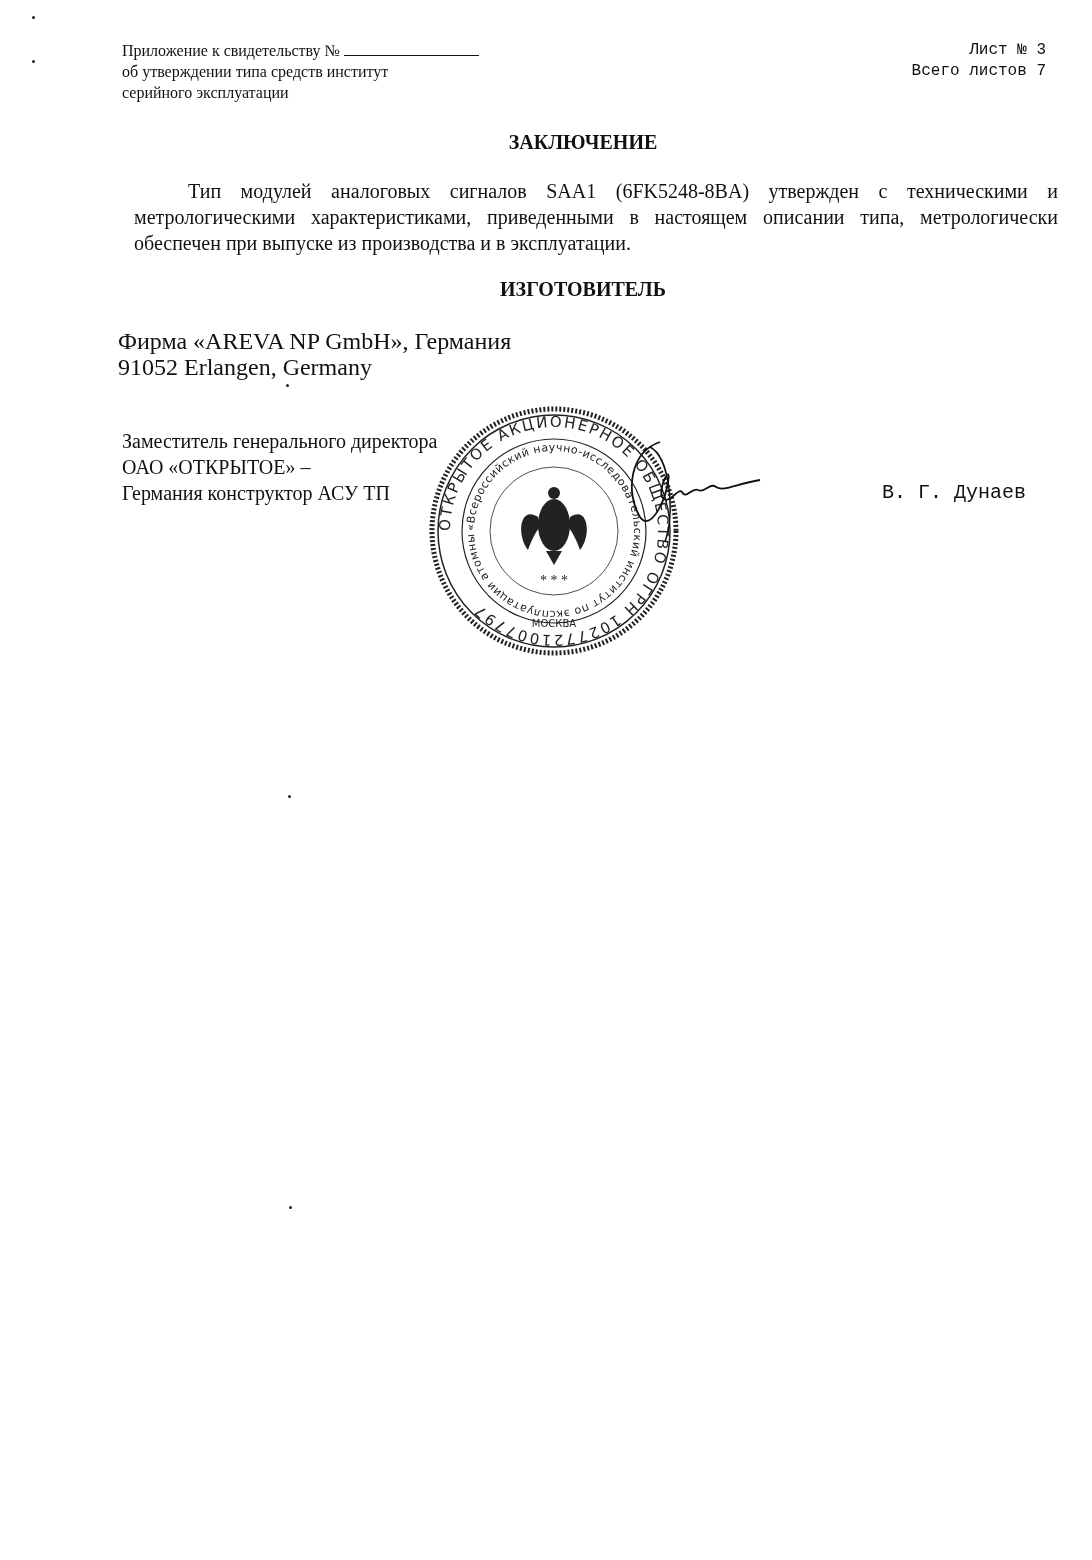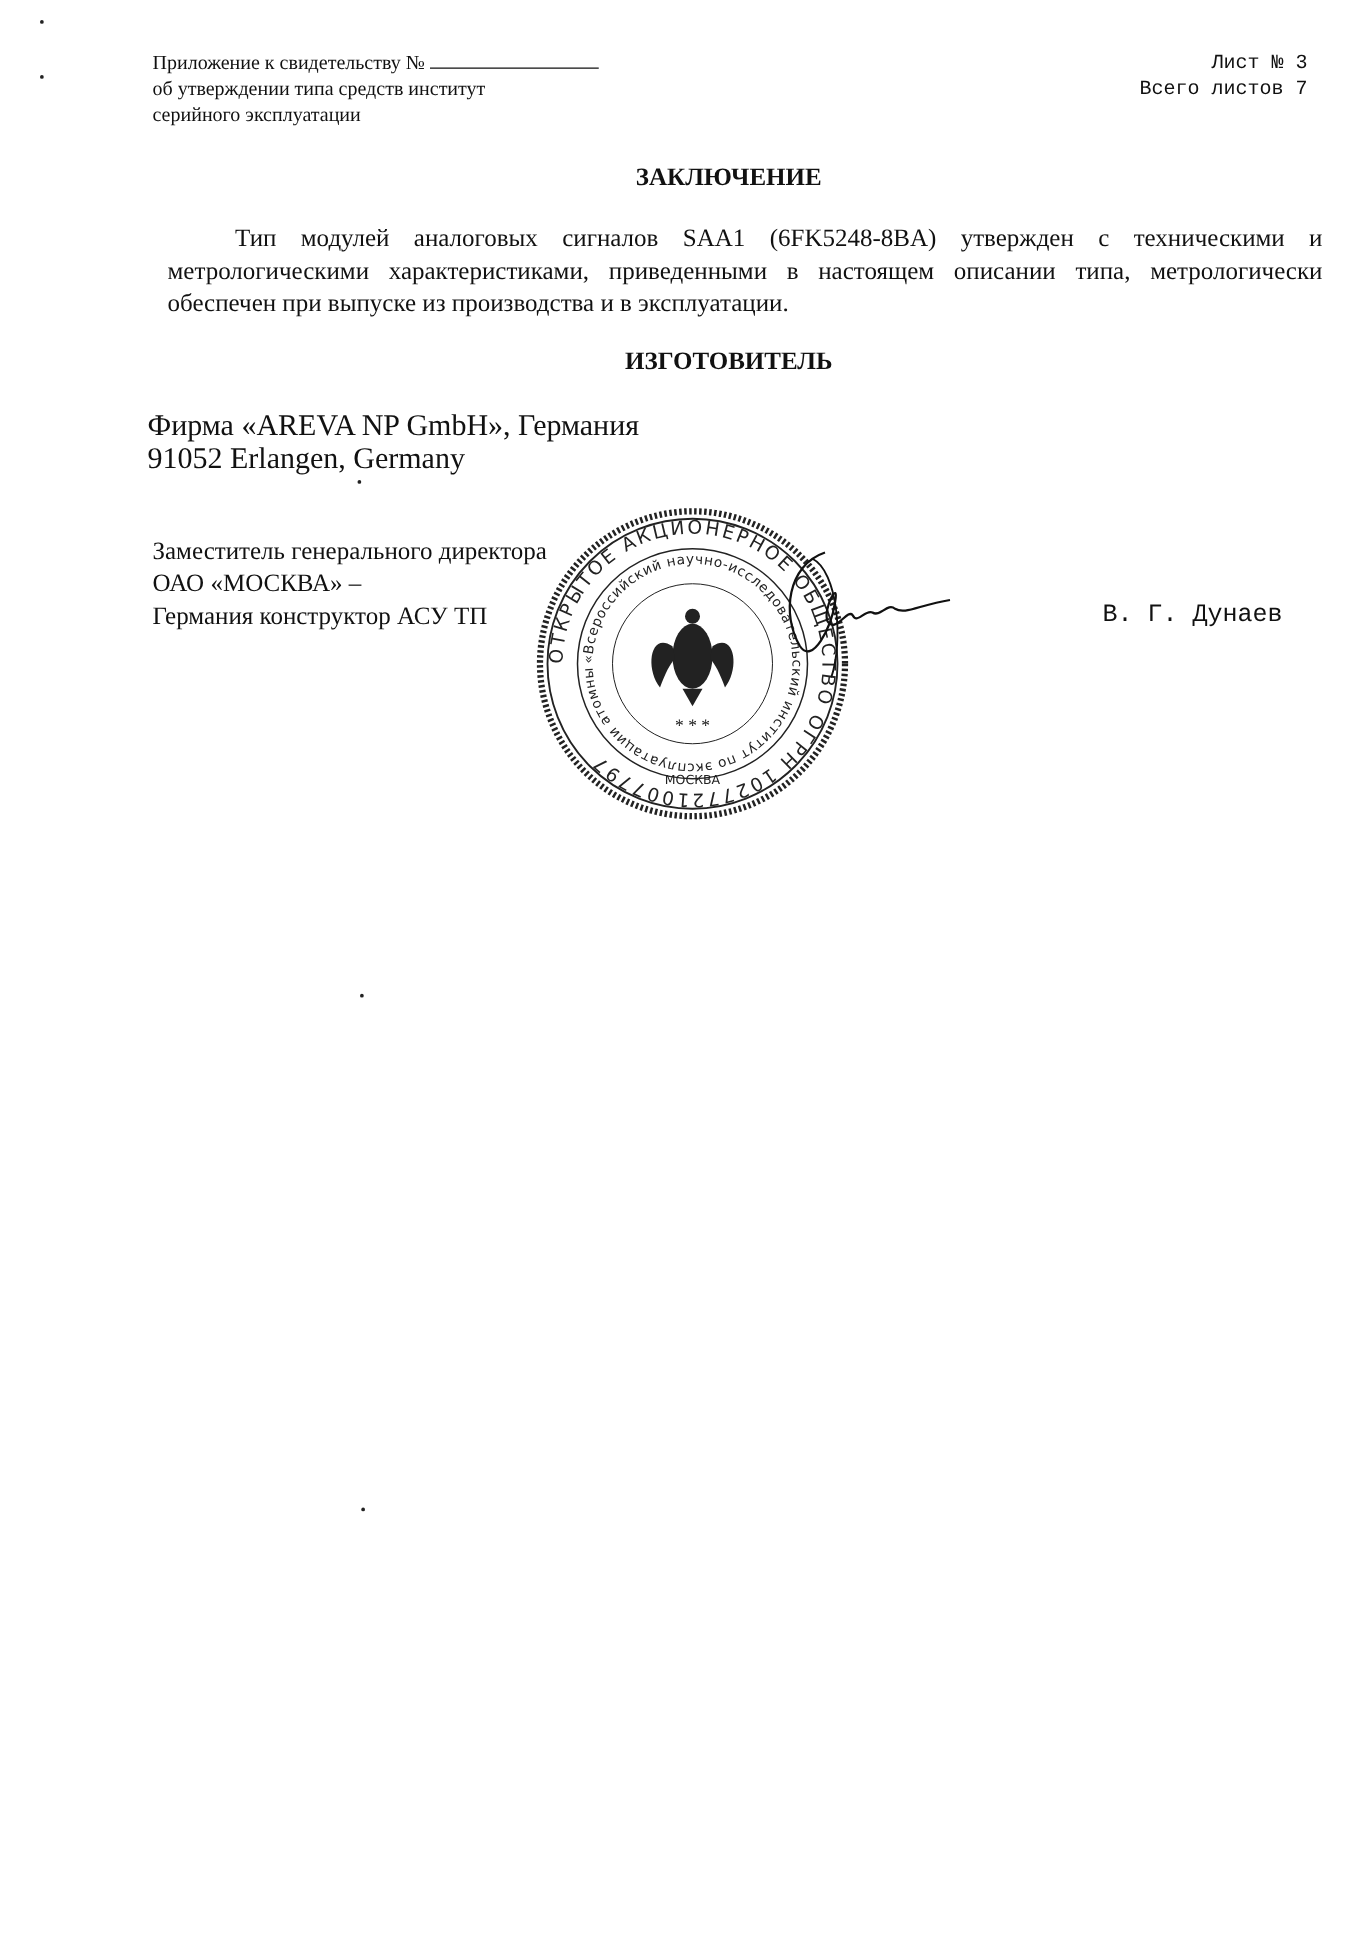--- a/index.html
+++ b/index.html
@@ -38,21 +38,21 @@
 <div class="abs para">Тип модулей аналоговых сигналов SAA1 (6FK5248-8BA) утвержден с техническими и метрологическими характеристиками, приведенными в настоящем описании типа, метрологически обеспечен при выпуске из производства и в эксплуатации.</div>
 
 <div class="abs title t2">ИЗГОТОВИТЕЛЬ</div>
 <div class="abs maker">
   <div>Фирма «AREVA NP GmbH», Германия</div>
   <div>91052 Erlangen, Germany</div>
 </div>
 
 <div class="abs sign-left">
   <div>Заместитель генерального директора</div>
-  <div>ОАО «МОСКВА» –</div>
+  <div>ОАО «ОТКРЫТОЕ» –</div>
   <div>Германия конструктор АСУ ТП</div>
 </div>
 <div class="abs sign-name">В. Г. Дунаев</div>
 
 <svg class="abs stamp" viewBox="0 0 252 252">
   <defs>
     <path id="outerArc" d="M126,126 m-104,0 a104,104 0 1,1 208,0 a104,104 0 1,1 -208,0"></path>
     <path id="innerArc" d="M126,126 m-80,0 a80,80 0 1,1 160,0 a80,80 0 1,1 -160,0"></path>
   </defs>
   <circle cx="126" cy="126" r="122" fill="none" stroke="#222" stroke-width="5" stroke-dasharray="2 2"></circle>

